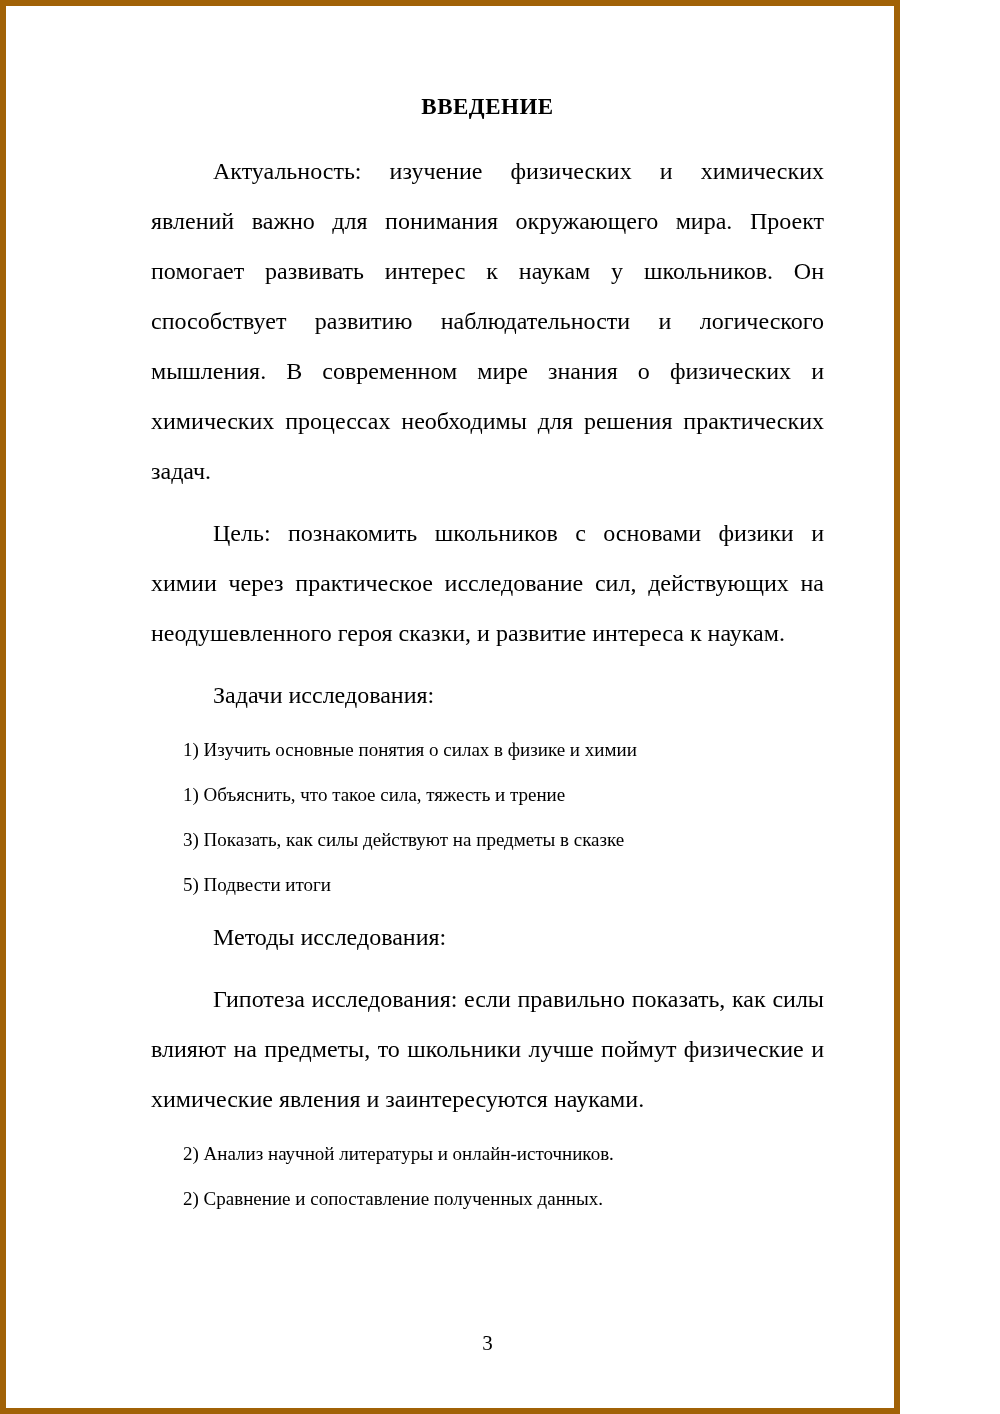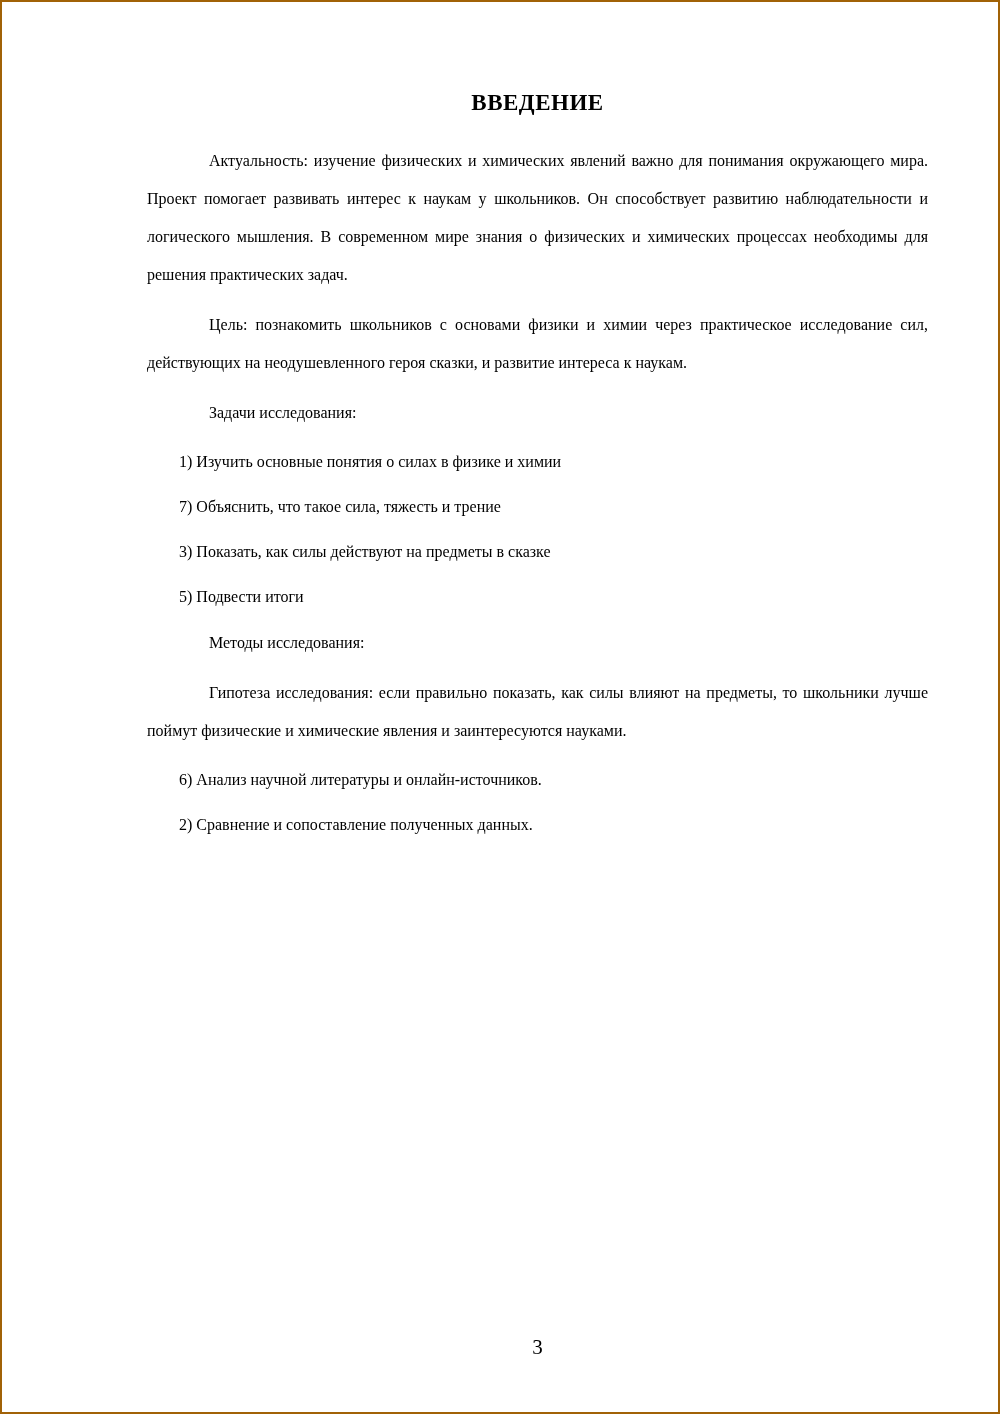--- a/index.html
+++ b/index.html
@@ -9,42 +9,42 @@
   }
   body {
     width: 1000px;
     height: 1414px;
     font-family: "Liberation Serif", "DejaVu Serif", serif;
     color: #000000;
     position: relative;
   }
   .page {
     box-sizing: border-box;
-    width: 1000px;
+    width: 900px;
     height: 1414px;
-    border: 2px solid #a16207;
+    border: 6px solid #a16207;
     padding: 88px 70px 40px 145px;
     position: relative;
   }
   .doc-title {
     font-size: 23px;
     font-weight: bold;
     text-align: center;
     margin: 0 0 26px 0;
     letter-spacing: 0.5px;
   }
   .para {
-    font-size: 16px;
-    line-height: 38px;
+    font-size: 24px;
+    line-height: 50px;
     text-align: justify;
     text-indent: 62px;
     margin: 1px 0 12px 0;
   }
   .list-item {
-    font-size: 16px;
+    font-size: 19px;
     line-height: 35px;
     text-align: justify;
     margin: 0 0 10px 0;
     padding-left: 32px;
   }
   .page-number {
     position: absolute;
     bottom: 52px;
     left: 145px;
     right: 70px;
@@ -61,32 +61,32 @@
 
   <p class="para">Актуальность: изучение физических и химических явлений важно для понимания окружающего мира. Проект помогает развивать интерес к наукам у школьников. Он способствует развитию наблюдательности и логического мышления. В современном мире знания о физических и химических процессах необходимы для решения практических задач.</p>
 
 
   <p class="para">Цель: познакомить школьников с основами физики и химии через практическое исследование сил, действующих на неодушевленного героя сказки, и развитие интереса к наукам.</p>
 
   <p class="para">Задачи исследования:</p>
 
   <p class="list-item">1) Изучить основные понятия о силах в физике и химии</p>
 
-  <p class="list-item">7) Объяснить, что такое сила, тяжесть и трение</p>
+  <p class="list-item">1) Объяснить, что такое сила, тяжесть и трение</p>
 
   <p class="list-item">3) Показать, как силы действуют на предметы в сказке</p>
 
 
   <p class="list-item">5) Подвести итоги</p>
 
 
 
   <p class="para">Методы исследования:</p>
 
   <p class="para">Гипотеза исследования: если правильно показать, как силы влияют на предметы, то школьники лучше поймут физические и химические явления и заинтересуются науками.</p>
 
-  <p class="list-item">6) Анализ научной литературы и онлайн-источников.</p>
+  <p class="list-item">2) Анализ научной литературы и онлайн-источников.</p>
 
   <p class="list-item">2) Сравнение и сопоставление полученных данных.</p>
 
   <div class="page-number">3</div>
 
 </div>
 
 </body></html>

